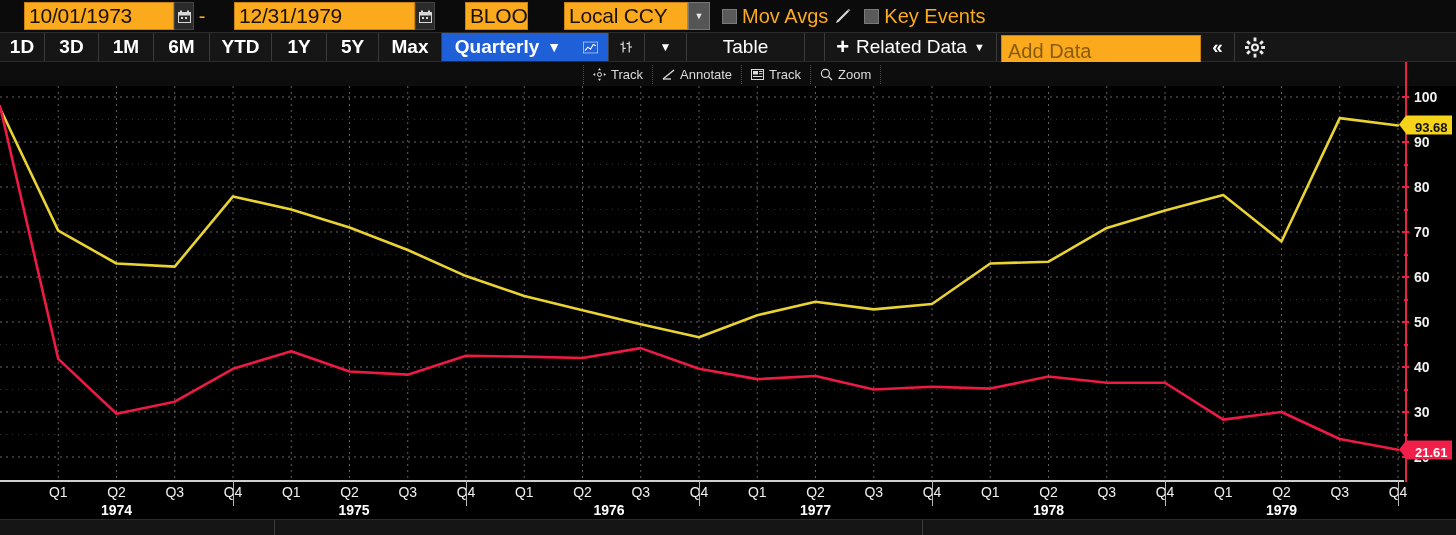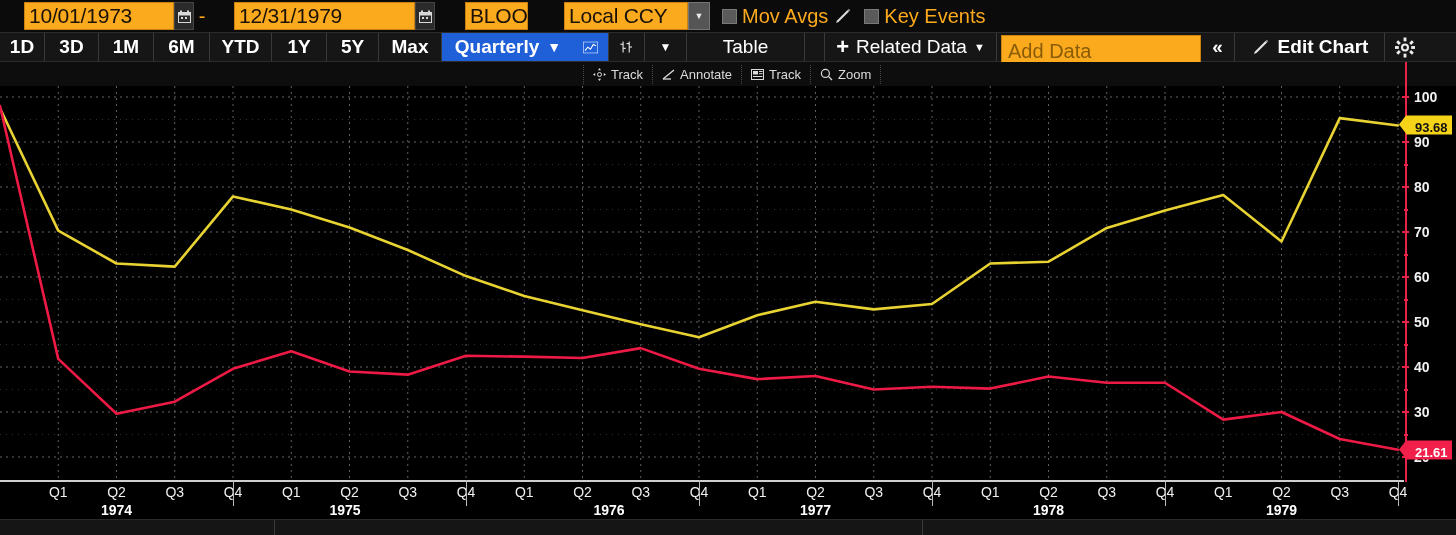--- a/index.html
+++ b/index.html
@@ -257,27 +257,20 @@
     <div class="tbtn plain" style="width:118px">Table</div>
     <div class="tbtn plain" style="width:20px;padding:0"></div>
     <div class="tbtn plain" style="width:172px;gap:7px">
       <span style="font-size:22px;font-weight:bold">+</span>
       <span>Related Data</span>
       <span style="font-size:11px">▼</span>
     </div>
     <div class="tbtn plain nobord" style="width:4px;padding:0"></div>
     <div class="addfield">Add Data</div>
     <div class="tbtn plain" style="width:34px;font-weight:bold">«</div>
-    <div class="tbtn plain" style="width:150px;gap:8px">
-      <svg width="19" height="19" viewBox="0 0 19 19">
-          <path d="M3 16 L5.5 15 L16 4.5 L14.5 3 L4 13.5 Z" fill="#e8e8e8"></path>
-          <path d="M14.5 3 L16 4.5 L17.3 3.2 L15.8 1.7 Z" fill="#9a9a9a"></path>
-        </svg>
-      <span style="font-weight:bold">Edit Chart</span>
-    </div>
     <div class="tbtn plain nobord" style="width:40px">
       <svg width="21" height="21" viewBox="0 0 21 21">
           <g fill="#ededed">
             <circle cx="10.5" cy="10.5" r="4.2"></circle>
             <rect x="9" y="0" width="3" height="4"></rect>
             <rect x="9" y="17" width="3" height="4"></rect>
             <rect x="0" y="9" width="4" height="3"></rect>
             <rect x="17" y="9" width="4" height="3"></rect>
             <rect x="2.2" y="3.3" width="3" height="4" transform="rotate(-45 3.7 5.3)"></rect>
             <rect x="15.8" y="13.7" width="3" height="4" transform="rotate(-45 17.3 15.7)"></rect>
@@ -436,21 +429,21 @@
         <div class="qlabel" style="left: 1048.5px;">Q2</div>
         <div class="qlabel" style="left: 1106.75px;">Q3</div>
         <div class="qlabel" style="left: 1165px;">Q4</div>
         <div class="yearsep" style="left: 1165px;"></div>
         <div class="qlabel" style="left: 1223.25px;">Q1</div>
         <div class="qlabel" style="left: 1281.5px;">Q2</div>
         <div class="qlabel" style="left: 1339.75px;">Q3</div>
         <div class="qlabel" style="left: 1398px;">Q4</div>
         <div class="yearsep" style="left: 1398px;"></div>
         <div class="ylabel-x" style="left: 116.5px;">1974</div>
-        <div class="ylabel-x" style="left: 345px;">1975</div>
+        <div class="ylabel-x" style="left: 354px;">1975</div>
         <div class="ylabel-x" style="left: 596px; margin-left: 13px;">1976</div>
         <div class="ylabel-x" style="left: 815.5px;">1977</div>
         <div class="ylabel-x" style="left: 1048.5px;">1978</div>
         <div class="ylabel-x" style="left: 1281.5px;">1979</div>
       </div>
   </div>
 
   <div class="botbar">
     <div class="botseg" style="left:274px"></div>
     <div class="botseg" style="left:922px"></div>

